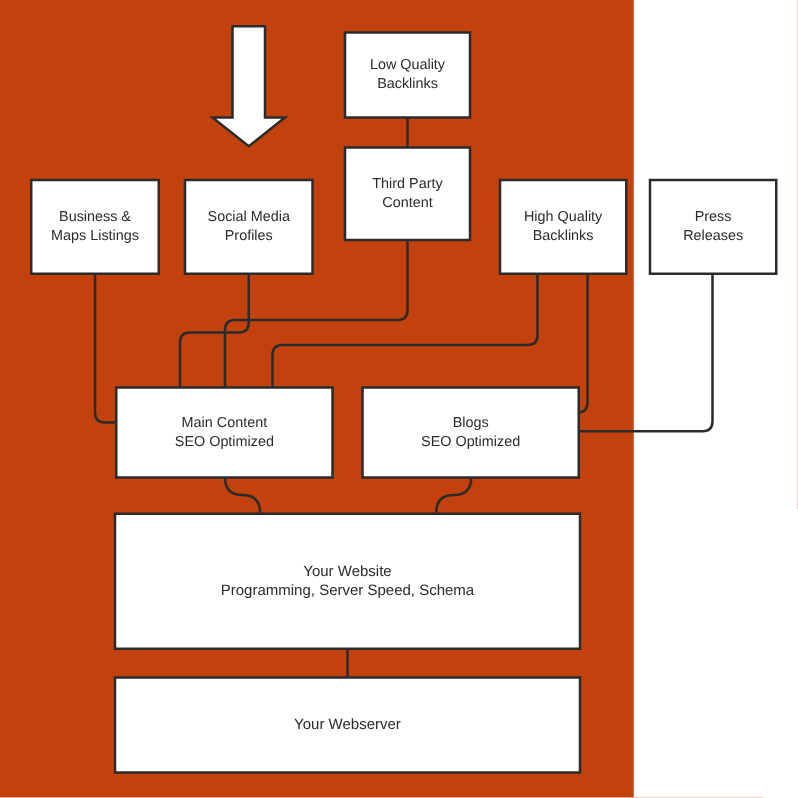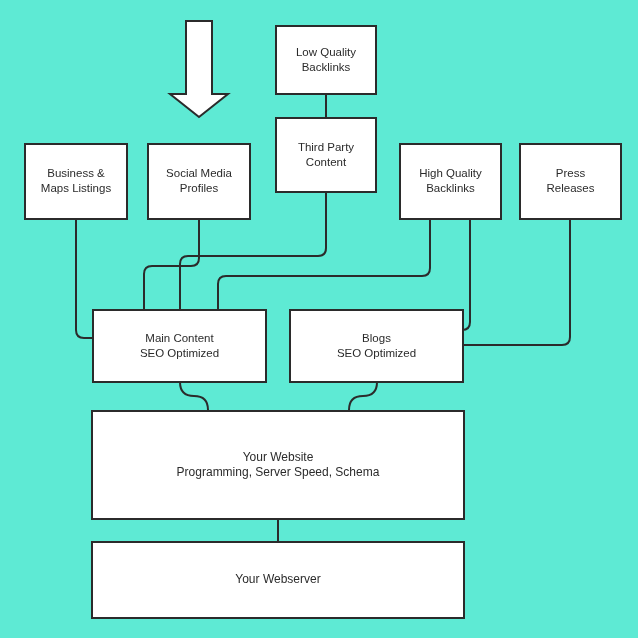--- a/index.html
+++ b/index.html
@@ -2,23 +2,23 @@
 <html><head>
 <meta charset="utf-8">
 <style>
   html, body {
     margin: 0;
     padding: 0;
     background: #ffffff;
   }
   #canvas {
     position: relative;
-    width: 638px;
+    width: 507px;
     height: 638px;
-    background: #5eead4;
+    background: #c2410c;
     font-family: "Liberation Sans", sans-serif;
   }
   svg#diagram {
     position: absolute;
     top: 0;
     left: 0;
     width: 638px;
     height: 638px;
     display: block;
   }

